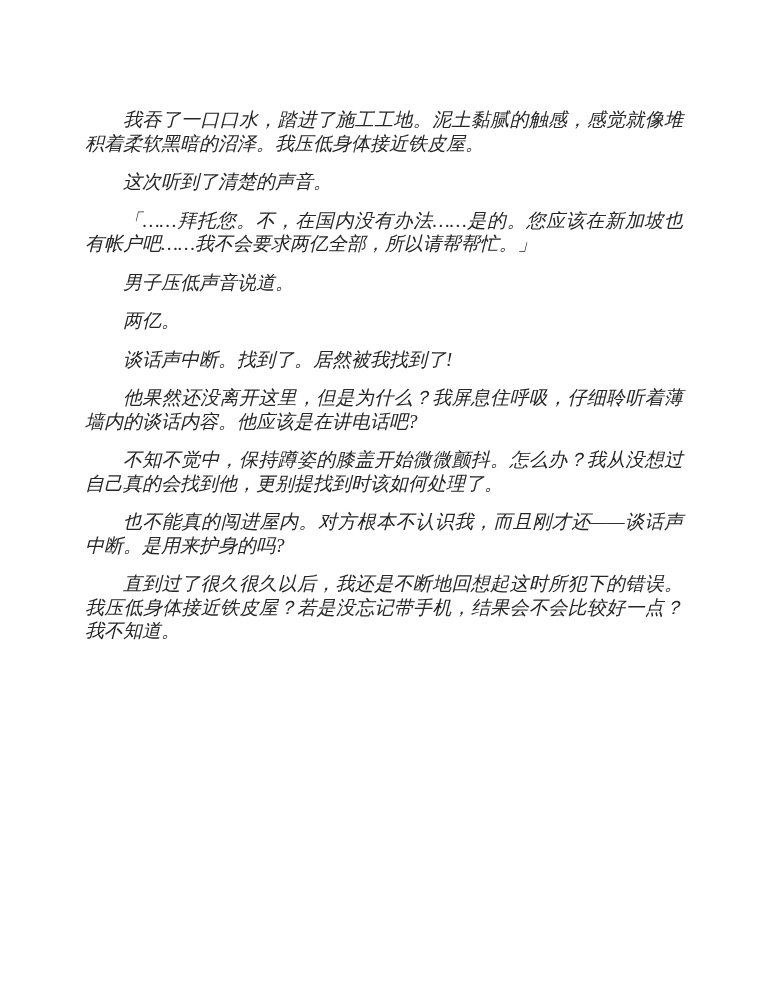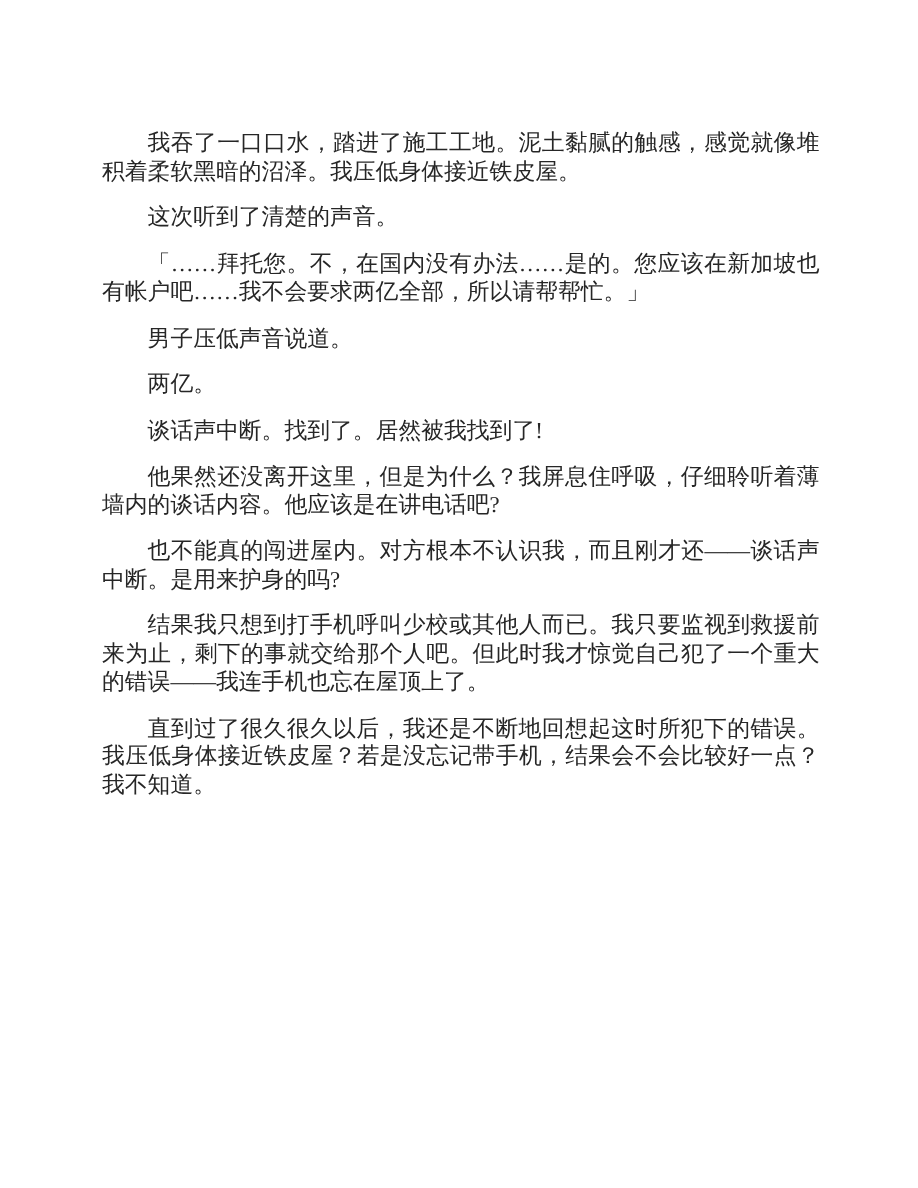--- a/index.html
+++ b/index.html
@@ -6,20 +6,21 @@
       margin: 0;
       padding: 0;
       background: #ffffff;
     }
     .page {
       position: relative;
       width: 765px;
       height: 990px;
       background: #ffffff;
       overflow: hidden;
+      font-style: italic;
     }
     .text-block {
       position: absolute;
       left: 85px;
       top: 108px;
       width: 598px;
     }
     p.para {
       margin: 0 0 15px 0;
       padding: 0;
@@ -42,17 +43,17 @@
 
 <div class="page">
   <div class="text-block">
       <p class="para">我吞了一口口水，踏进了施工工地。泥土黏腻的触感，感觉就像堆积着柔软黑暗的沼泽。我压低身体接近铁皮屋。</p>
       <p class="para">这次听到了清楚的声音。</p>
       <p class="para">「……拜托您。不，在国内没有办法……是的。您应该在新加坡也有帐户吧……我不会要求两亿全部，所以请帮帮忙。」</p>
       <p class="para">男子压低声音说道。</p>
       <p class="para">两亿。</p>
       <p class="para">谈话声中断。找到了。居然被我找到了!</p>
       <p class="para">他果然还没离开这里，但是为什么？我屏息住呼吸，仔细聆听着薄墙内的谈话内容。他应该是在讲电话吧?</p>
+      <p class="para">不知不觉中，保持蹲姿的膝盖开始微微颤抖。怎么办？我从没想过自己真的会找到他，更别提找到时该如何处理了。</p>
       <p class="para">也不能真的闯进屋内。对方根本不认识我，而且刚才还——谈话声中断。是用来护身的吗?</p>
-      <p class="para">结果我只想到打手机呼叫少校或其他人而已。我只要监视到救援前来为止，剩下的事就交给那个人吧。但此时我才惊觉自己犯了一个重大的错误——我连手机也忘在屋顶上了。</p>
       <p class="para">直到过了很久很久以后，我还是不断地回想起这时所犯下的错误。我压低身体接近铁皮屋？若是没忘记带手机，结果会不会比较好一点？我不知道。</p>
     </div>
 </div>
 
 </body></html>

